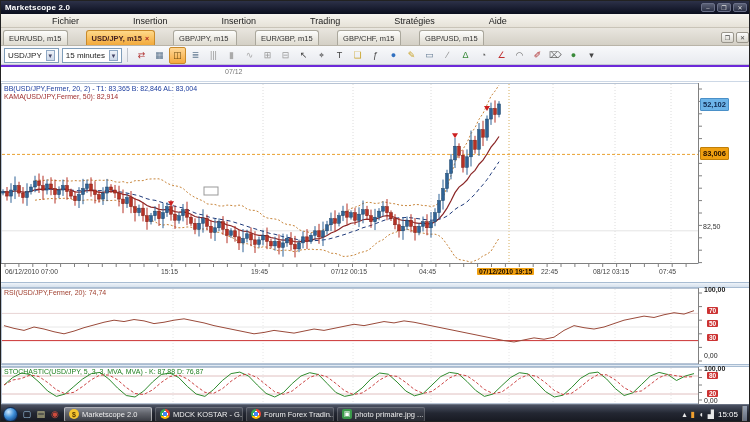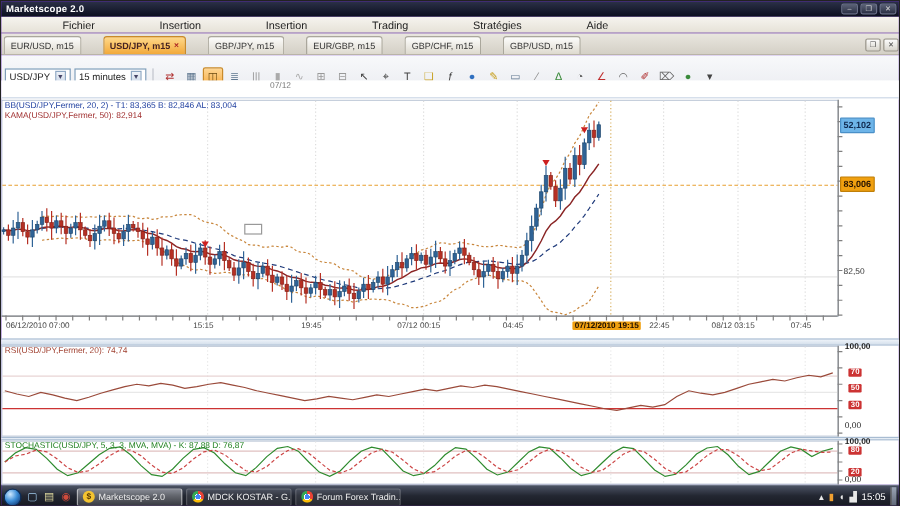--- a/index.html
+++ b/index.html
@@ -14,21 +14,21 @@
   .menubar{position:absolute;top:13px;left:0;width:750px;height:14px;background:linear-gradient(#f6f4ef,#e6e2d8);border-bottom:1px solid #c9c4b8;display:flex;align-items:center;padding:0 4px;}
   .menu-item{font-size:9px;color:#222;padding:0 7px;margin-left:40px;}
   
   .tabbar{position:absolute;top:27px;left:0;width:750px;height:18px;background:linear-gradient(#e9e6df,#d4d0c6);border-bottom:1px solid #b9b4a8;display:flex;align-items:flex-end;padding:2px 2px 0 2px;}
   .tab{height:15px;min-width:64px;margin-right:18px;padding:0 5px;font-size:7.5px;color:#333;display:flex;align-items:center;gap:3px;background:linear-gradient(#fdfdfc,#dedacf);border:1px solid #aaa79c;border-bottom:none;border-radius:3px 3px 0 0;white-space:nowrap;}
   .tab.active{background:linear-gradient(#ffd98a,#f2a93b);border-color:#c98a2a;font-weight:bold;color:#422;}
   .tab .x{color:#a22;font-weight:bold;font-size:7px;}
   .childbtns{margin-left:auto;display:flex;gap:2px;align-self:center;}
   .cb{width:13px;height:11px;font-size:6px;line-height:11px;text-align:center;background:linear-gradient(#fcfcfc,#d8d5cc);border:1px solid #9a968c;border-radius:2px;color:#444;}
   
-  .toolbar{position:absolute;top:45px;left:0;width:750px;height:37px;background:linear-gradient(#f8f9fb,#e8eaef);border-bottom:1px solid #c4c8d2;display:flex;align-items:center;padding:0 3px;gap:3px;}
+  .toolbar{position:absolute;top:45px;left:0;width:750px;height:19px;background:linear-gradient(#f8f9fb,#e8eaef);border-bottom:1px solid #c4c8d2;display:flex;align-items:center;padding:0 3px;gap:3px;}
   .combo{height:15px;background:#fff;border:1px solid #7f9db9;font-size:8px;color:#222;display:flex;align-items:center;padding:0 3px;gap:4px;}
   .combo .arr{font-size:6px;color:#446;background:linear-gradient(#eef2f8,#cdd8e8);border:1px solid #8fa8c4;width:9px;text-align:center;height:11px;line-height:11px;}
   .tbsep{width:1px;height:14px;background:#c0c4cc;margin:0 2px;}
   .tbtn{width:17px;height:17px;display:flex;align-items:center;justify-content:center;font-size:9px;border:1px solid transparent;border-radius:2px;}
   .tbtn.active{background:linear-gradient(#ffd794,#f5a93f);border-color:#c98a2a;}
   
   .chartarea{position:absolute;top:66px;left:0;width:750px;height:337px;background:#fff;}
   .topline{position:absolute;top:14px;left:0;width:750px;height:1px;background:#cdd8e6;}
   .topmark{position:absolute;top:1px;left:224px;font-size:7px;color:#777;}
   svg{position:absolute;left:0;}
@@ -585,20 +585,24 @@
           <span>Marketscope 2.0</span>
         </div>
         <div class="taskbtn">
           <span class="tb-ic ic-chrome"></span>
           <span>MDCK KOSTAR - G...</span>
         </div>
         <div class="taskbtn">
           <span class="tb-ic ic-chrome"></span>
           <span>Forum Forex Tradin...</span>
         </div>
+        <div class="taskbtn">
+          <span class="tb-ic ic-photo">▣</span>
+          <span>photo primaire.jpg ...</span>
+        </div>
       </span>
     <span class="tray" id="tray">
         <span class="trayic" style="color: rgb(232, 232, 232);">▴</span>
         <span class="trayic" style="color: rgb(240, 160, 48);">▮</span>
         <span class="trayic" style="color: rgb(232, 232, 232);">◖</span>
         <span class="trayic" style="color: rgb(232, 232, 232);">▟</span>
       <span class="clock">15:05</span>
       <span class="desksliver"></span>
     </span>
   </div>

